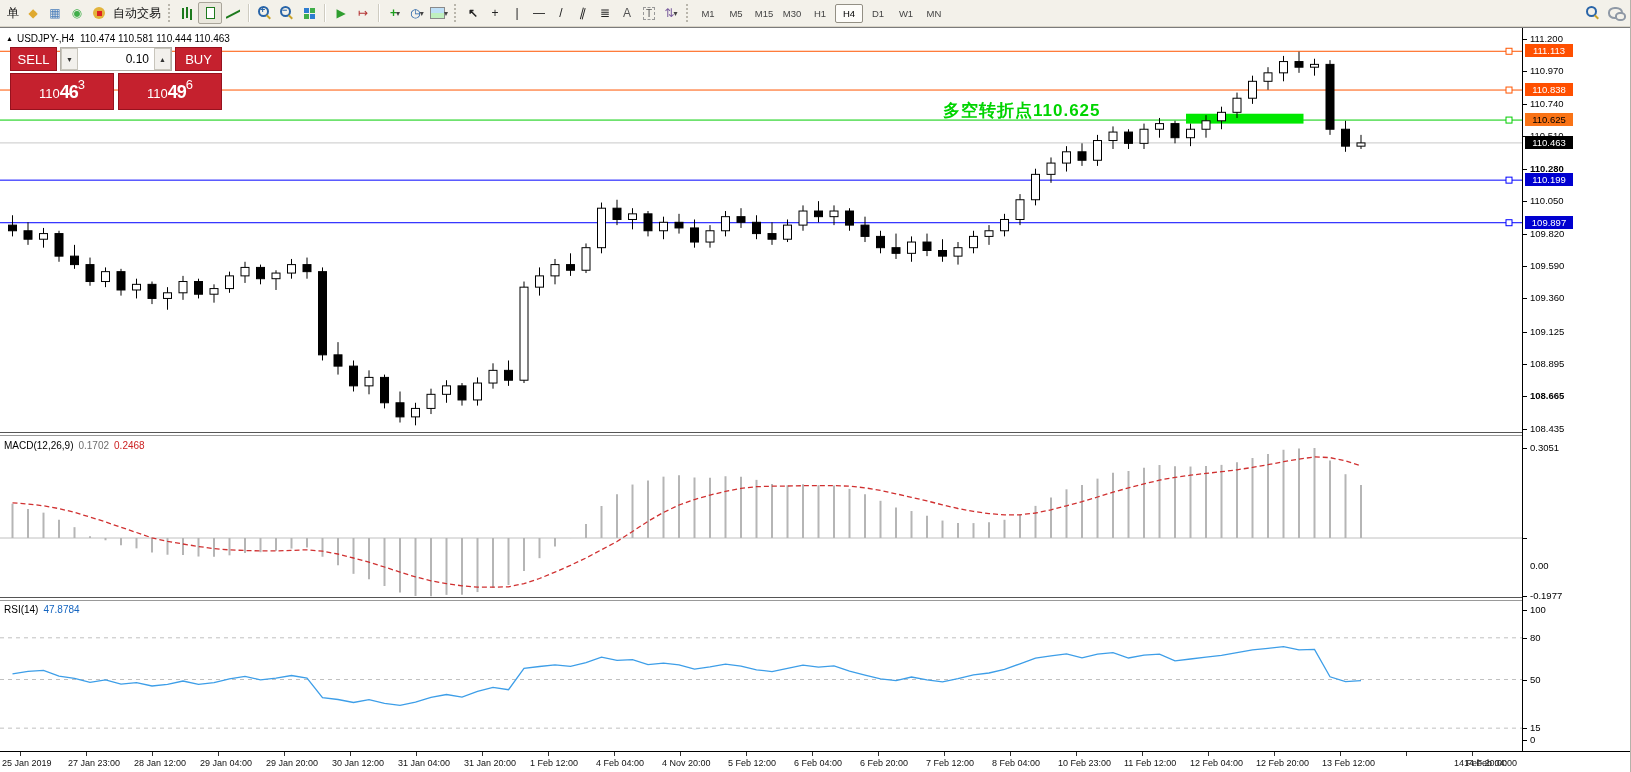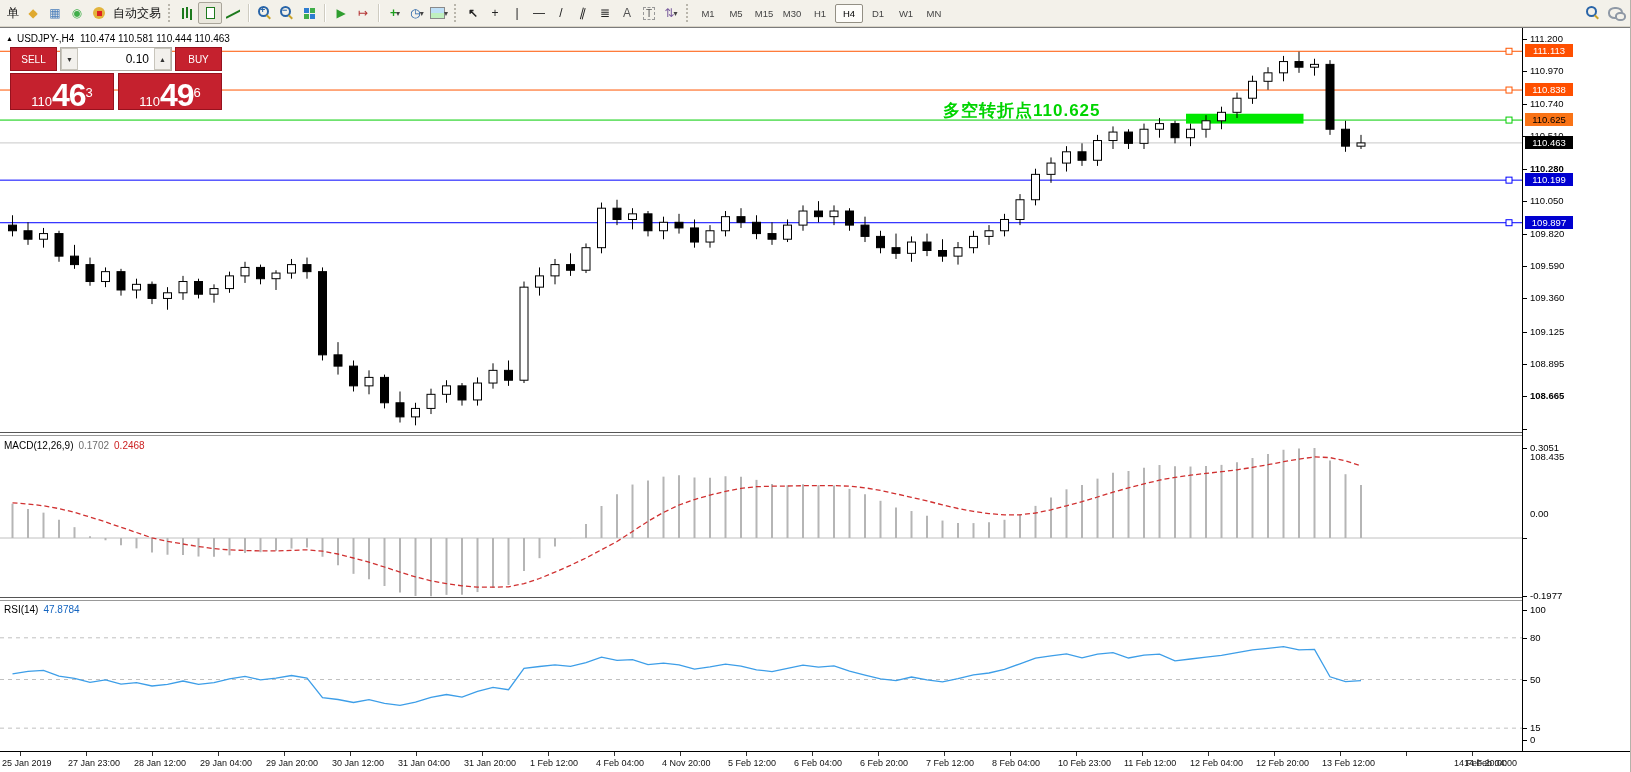--- a/index.html
+++ b/index.html
@@ -58,31 +58,31 @@
   .panel-label{position:absolute;left:4px;font-size:10px;color:#000;z-index:4;white-space:nowrap}
   #macd-label{top:412px}
   #rsi-label{top:576px}
   .val-gray{color:#6e6e6e;margin-left:5px}
   .val-red{color:#c22;margin-left:5px}
   .val-blue{color:#1565c0;margin-left:5px}
   .annotation{position:absolute;left:943px;top:71px;font-size:17px;font-weight:bold;color:#00d400;z-index:3;letter-spacing:1px;white-space:nowrap}
   
   #ocp{position:absolute;left:10px;top:19px;width:212px;z-index:6}
   .ocp-row1{display:flex;height:24px;align-items:stretch}
-  .sell,.buy{width:47px;background:#c5212e;border:1px solid #96121e;color:#fff;font-size:10px;
+  .sell,.buy{width:47px;background:#c5212e;border:1px solid #96121e;color:#fff;font-size:13px;
              display:flex;align-items:center;justify-content:center;box-sizing:border-box}
   .buy{margin-left:3px}
   .spin{flex:1;display:flex;margin-left:3px;border:1px solid #b3b0a8;background:#fff;box-sizing:border-box}
   .spin-btn{width:17px;background:#f2f0ec;border:1px solid #c8c5bc;font-size:7px;display:flex;align-items:center;justify-content:center;color:#333;box-sizing:border-box}
   .vol{flex:1;border:0;text-align:right;font-size:12px;padding-right:5px;min-width:0;width:48px;font-family:inherit;outline:none}
   .ocp-row2{display:flex;margin-top:2px}
   .px{width:104px;height:37px;background:#c5212e;border:1px solid #96121e;color:#fff;text-align:center;box-sizing:border-box;padding-top:3px}
   .px + .px{margin-left:4px}
   .px .sm{font-size:13px}
-  .px .bg{font-size:32px;font-weight:bold;letter-spacing:-1px}
+  .px .bg{font-size:18px;font-weight:bold;letter-spacing:-1px}
   .px .sp{font-size:13px;vertical-align:9px}
 </style>
 </head>
 <body>
 
 <div class="app">
 
   <div id="toolbar">
 
   <div class="tb-label">单</div>
@@ -537,31 +537,31 @@
         <div class="axlbl" style="top: 232.01px; color: rgb(0, 0, 0);">109.590</div>
         <div class="axtick" style="top: 270.44px;"></div>
         <div class="axlbl" style="top: 264.44px; color: rgb(0, 0, 0);">109.360</div>
         <div class="axtick" style="top: 303.575px;"></div>
         <div class="axlbl" style="top: 297.575px; color: rgb(0, 0, 0);">109.125</div>
         <div class="axtick" style="top: 336.005px;"></div>
         <div class="axlbl" style="top: 330.005px; color: rgb(0, 0, 0);">108.895</div>
         <div class="axtick" style="top: 368.435px;"></div>
         <div class="axlbl" style="top: 362.435px; color: rgb(0, 0, 0); font-weight: bold;">108.665</div>
         <div class="axtick" style="top: 400.865px;"></div>
-        <div class="axlbl" style="top: 394.865px; color: rgb(0, 0, 0); margin-top: 28px;">108.435</div>
+        <div class="axlbl" style="top: 394.865px; color: rgb(0, 0, 0);">108.435</div>
         <div class="badge" style="top: 16.267px; background: rgb(255, 79, 0); color: rgb(255, 255, 255);">111.113</div>
         <div class="badge" style="top: 55.042px; background: rgb(255, 79, 0); color: rgb(255, 255, 255);">110.838</div>
         <div class="badge" style="top: 85.075px; background: #f97316; color: rgb(0, 0, 0);">110.625</div>
         <div class="badge" style="top: 107.917px; background: rgb(0, 0, 0); color: rgb(255, 255, 255);">110.463</div>
         <div class="badge" style="top: 145.141px; background: rgb(0, 0, 208); color: rgb(255, 255, 255);">110.199</div>
         <div class="badge" style="top: 187.723px; background: rgb(0, 0, 208); color: rgb(255, 255, 255);">109.897</div>
         <div class="axtick" style="top: 420px;"></div>
         <div class="axlbl" style="top: 414px; color: rgb(0, 0, 0);">0.3051</div>
         <div class="axtick" style="top: 510px;"></div>
-        <div class="axlbl" style="top: 480px; color: rgb(0, 0, 0); text-align: center;">0.00</div>
+        <div class="axlbl" style="top: 532px; color: rgb(0, 0, 0); text-align: center;">0.00</div>
         <div class="axtick" style="top: 568px;"></div>
         <div class="axlbl" style="top: 562px; color: rgb(0, 0, 0);">-0.1977</div>
         <div class="axtick" style="top: 582px;"></div>
         <div class="axlbl" style="top: 576px; color: rgb(0, 0, 0);">100</div>
         <div class="axtick" style="top: 609.8px;"></div>
         <div class="axlbl" style="top: 603.8px; color: rgb(0, 0, 0);">80</div>
         <div class="axtick" style="top: 651.5px;"></div>
         <div class="axlbl" style="top: 645.5px; color: rgb(0, 0, 0);">50</div>
         <div class="axtick" style="top: 700.2px;"></div>
         <div class="axlbl" style="top: 694.2px; color: rgb(0, 0, 0);">15</div>

